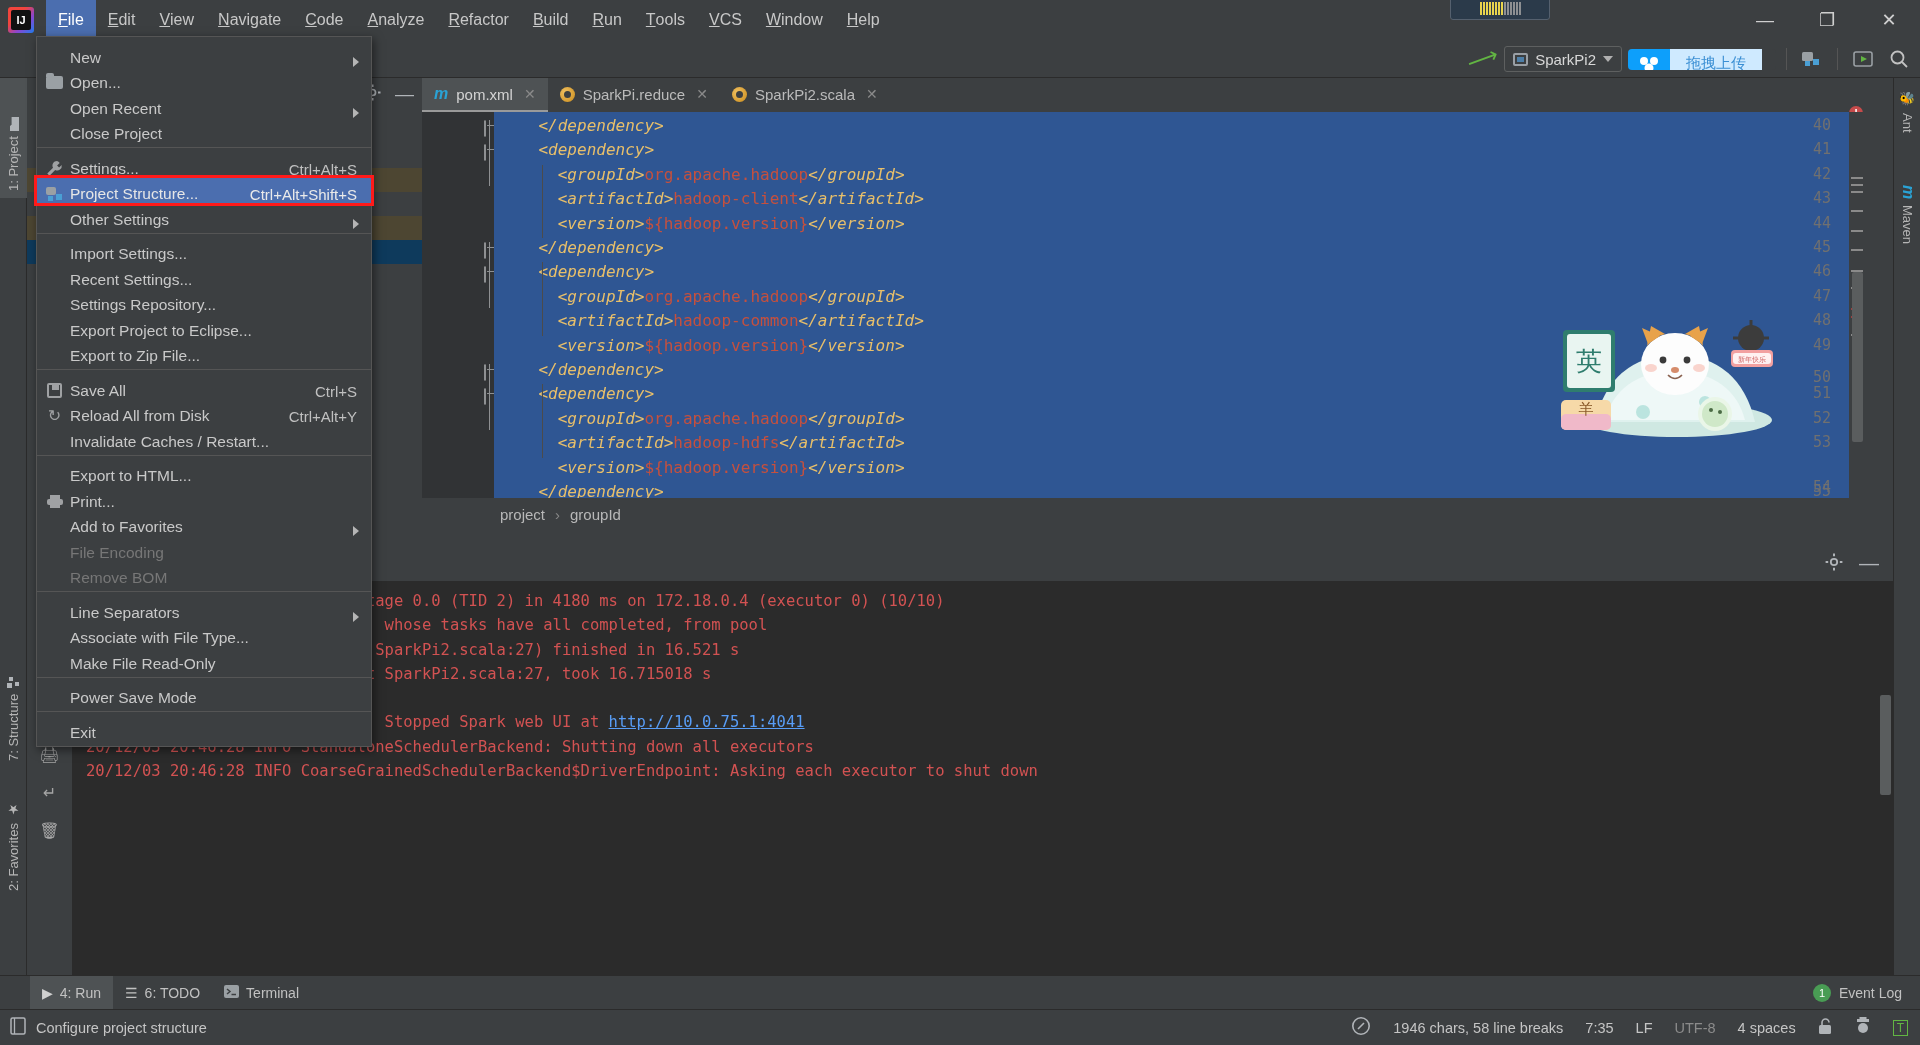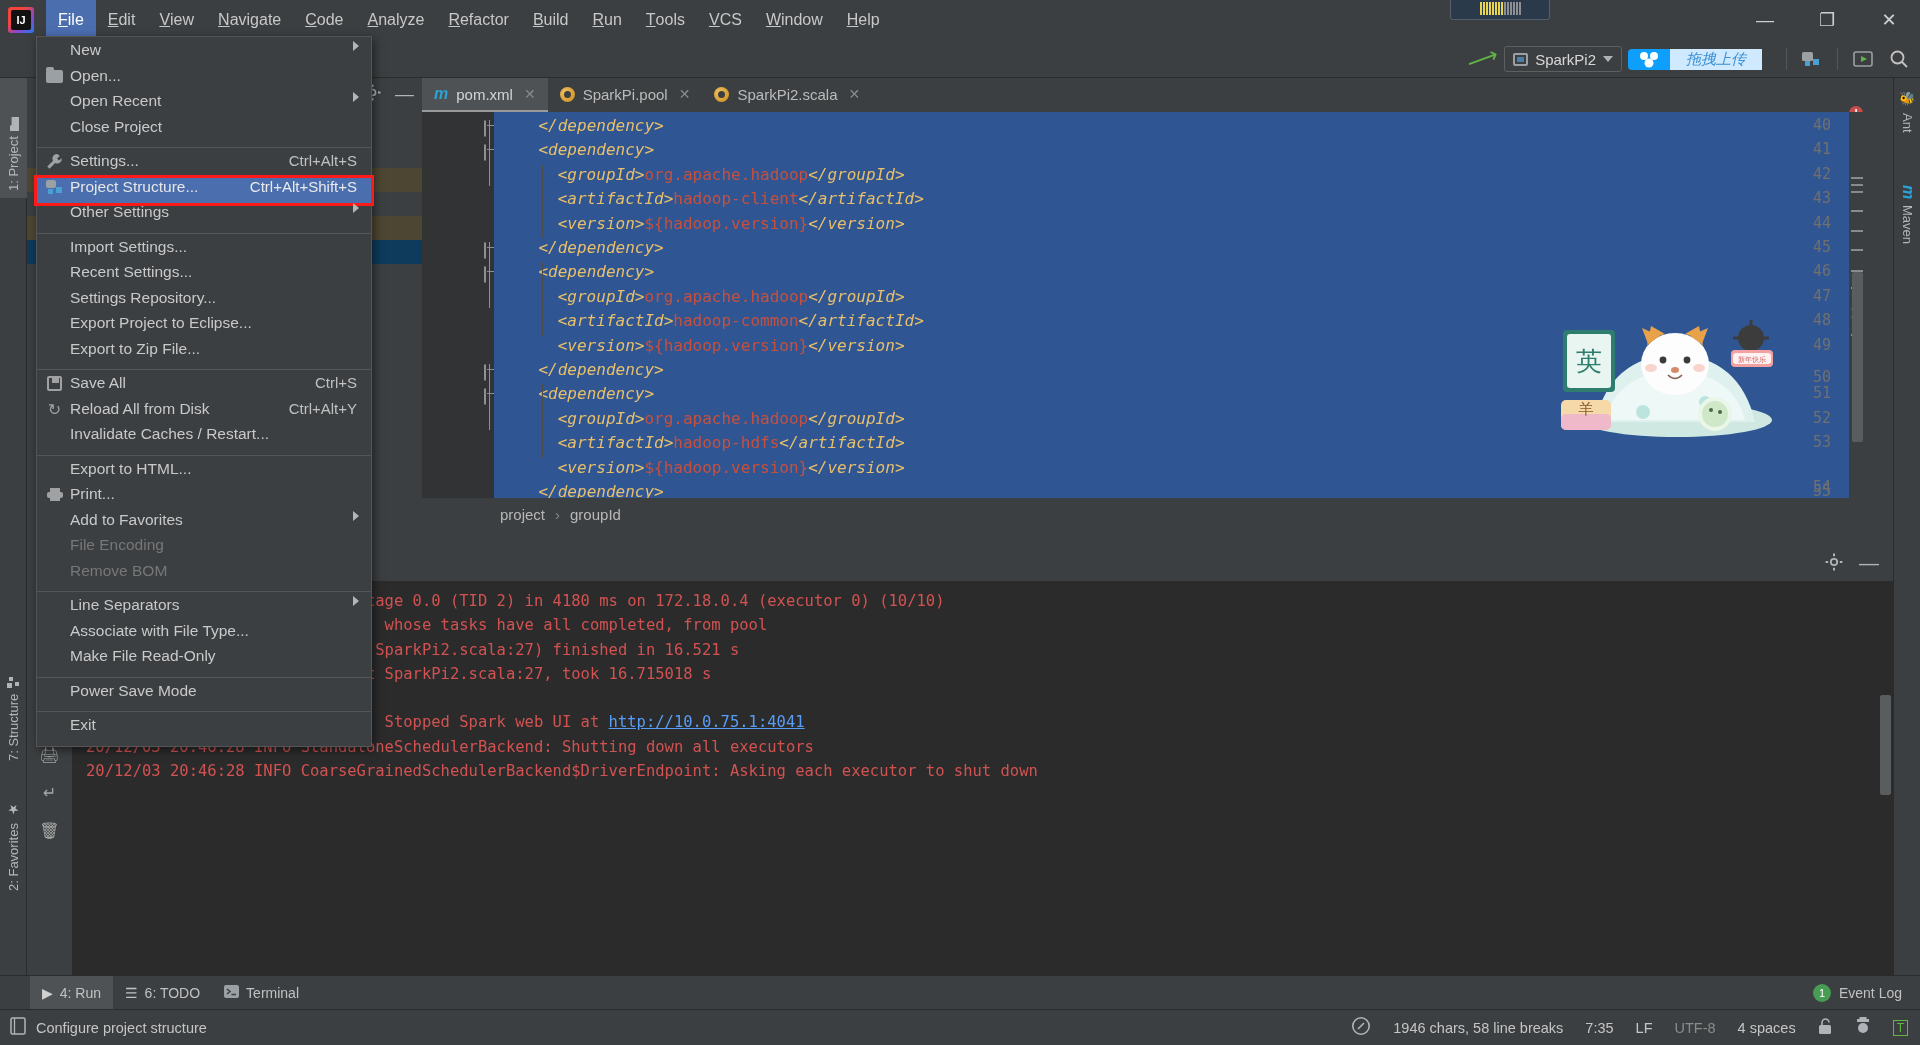--- a/index.html
+++ b/index.html
@@ -59,21 +59,21 @@
   }
   .tb-right { position:absolute; right:6px; top:0; height:38px; display:flex; align-items:center; gap:6px; }
   .hammer { color:#62b543; font-size:22px; transform:rotate(-20deg); display:inline-block; }
   .runconf {
     display:flex; align-items:center; gap:7px; height:26px; padding:0 8px;
     border:1px solid #5e6060; border-radius:3px; color:#d8d8d8; font-size:15px;
   }
   .runconf .sq { width:15px; height:13px; border:2px solid #9aa0a6; border-radius:2px; position:relative;}
   .runconf .sq:after{content:"";position:absolute;inset:2px;background:#4e7fa8;}
   .caret-d { width:0;height:0;border-left:5px solid transparent;border-right:5px solid transparent;border-top:6px solid #b0b0b0; }
-  .bdpan { display:flex; align-items:center; height:21px; border-radius:4px; overflow:hidden;font-style:italic; }
+  .bdpan { display:flex; align-items:flex-start; height:21px; border-radius:4px; overflow:hidden; }
   .bdpan .ic { width:42px; height:30px; background:#0d9ffb; display:flex; align-items:center; justify-content:center; }
   .bdpan .tx { background:#cfeaff; color:#3b8fd4; font-size:15px; padding:0 16px; height:30px; display:flex; align-items:center; }
   .bdpan .tail { width:14px; height:30px; background:#3c3f41; }
   .tb-sep { width:1px; height:22px; background:#555; margin:0 4px; }
   .tbicon { width:30px; height:30px; display:flex; align-items:center; justify-content:center; color:#b9b9b9; }
 
   
   .leftstrip {
     position:absolute; left:0; top:78px; width:27px; bottom:70px; background:#3c3f41;
     border-right:1px solid #2b2b2b;
@@ -181,21 +181,21 @@
   .sb-right { position:absolute; right:12px; display:flex; align-items:center; gap:22px; }
   .dim { color:#8b8b8b; }
 
   
   .menupop {
     position:absolute; left:36px; top:36px; width:336px;
     background:#3c3f41; border:1px solid #555; z-index:50;
     padding:4px 0; box-shadow:2px 3px 9px rgba(0,0,0,.5);
   }
   .menupop .row {
-    height:25.5px; display:flex; align-items:flex-start; position:relative;
+    height:25.5px; display:flex; align-items:flex-end; position:relative;
     padding-left:33px; font-size:15.5px; color:#c9c9c9; white-space:nowrap;
   }
   .menupop .row.disabled { color:#777777; }
   .menupop .row.hl {
     background:#4b6eaf; color:#e6e6e6;
   }
   .menupop .acc { position:absolute; right:14px; font-size:15px; color:#c0c0c0; }
   .menupop .row.hl .acc { color:#eaeaea; }
   .menupop .arrow { position:absolute; right:12px; width:0;height:0;
     border-top:5px solid transparent;border-bottom:5px solid transparent;border-left:6px solid #b5b5b5; }
@@ -357,21 +357,21 @@
 
   <div class="editor">
     <div class="tabs" id="editor-tabs">
         <div class="tab active">
           <span class="mvn-ico">m</span>
           <span>pom.xml</span>
           <span class="x">✕</span>
         </div>
         <div class="tab">
           <span class="scala-ico"></span>
-          <span>SparkPi.pool</span>
+          <span>SparkPi.reduce</span>
           <span class="x">✕</span>
         </div>
         <div class="tab">
           <span class="scala-ico"></span>
           <span>SparkPi2.scala</span>
           <span class="x">✕</span>
         </div>
       </div>
     <div class="err-marker">!</div>
 

